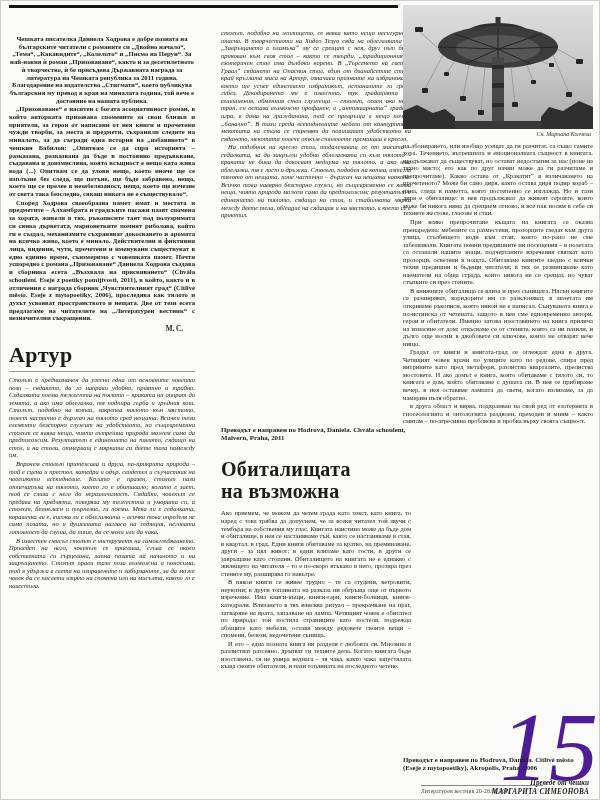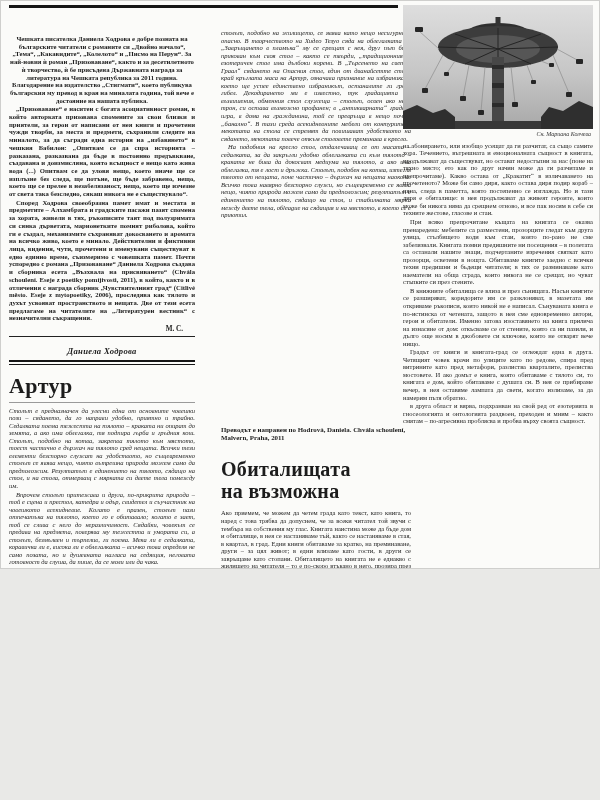--- a/index.html
+++ b/index.html
@@ -1,16 +1,16 @@
 <!DOCTYPE html>
 <html><head>
 <meta charset="utf-8">
 <style>
   html,body{margin:0;padding:0;background:#e9e9e7;}
-  #page{position:relative;width:600px;height:569px;margin:0 auto;background:#fbfbf9;
+  #page{position:relative;width:600px;height:800px;margin:0 auto;background:#fbfbf9;
         overflow:hidden;border:1px solid #cfcfcd;box-sizing:border-box;
         font-family:"Liberation Serif", serif;color:#1c1c1c;}
   .top-rule{position:absolute;left:8px;top:4px;width:389px;height:3px;background:#161616;}
 
   
   #col1{position:absolute;left:8px;top:34px;width:186px;height:764px;overflow:hidden;
         display:flex;flex-direction:column;}
   .intro{font-weight:bold;font-size:6.7px;line-height:7.7px;text-align:justify;}
   .intro .para{margin:0;}
   .intro .para:first-child{text-align:center;}
@@ -59,24 +59,20 @@
 
   <div class="top-rule"></div>
 
   <div id="col1">
     <div class="intro">
         <p class="para">Чешката писателка Даниела Ходрова е добре позната на българските читатели с романите си „Двойно начало“, „Тема“, „Какавидите“, „Колелото“ и „Писмо на Перун“. За най-новия ѝ роман „Призоваване“, както и за десетилетното ѝ творчество, ѝ бе присъдена Държавната награда за литература на Чешката република за 2011 година. Благодарение на издателство „Стигмати“, което публикува българския му превод в края на миналата година, той вече е достояние на нашата публика.</p>
         <p class="para">„Призоваване“ е наситен с богата асоциативност роман, в който авторката призовава спомените за свои близки и приятели, за герои от написани от нея книги и прочетени чужди творби, за места и предмети, съхранили следите на миналото, за да съгради една история на „избавянето“ в чешкия Бабилон: „Опитвам се да спра историята – разказана, разказвана да бъде в постоянно предъвкване, създавана и доизмисляна, която всъщност е нещо като жива вода (...) Опитвам се да уловя нещо, което иначе ще се изплъзне без следа, ще потъне, ще бъде забравено, нещо, което ще се прелее в незабелязаност, нещо, което ще изчезне от света така безследно, сякаш никога не е съществувало“.</p>
         <p class="para">Според Ходрова своеобразна памет имат и местата и предметите – Алхамбрата и градските пасажи пазят спомена за хората, живели в тях, ръкописите таят под полузримата си сянка дърветата, марионетките помнят риболова, който ги е създал, механизмите съхраняват докосването и аромата на всичко живо, което е минало. Действителни и фиктивни лица, видения, чути, прочетени и именувани съществуват в едно единно време, съизмеримо с човешката памет. Почти успоредно с романа „Призоваване“ Даниела Ходрова създава и сборника есета „Възхвала на присвиването“ (Chvála schoulení. Eseje z poetiky pomíjivosti, 2011), в който, както и в отличения с награда сборник „Чувствителният град“ (Citlivé město. Eseje z mytopoetiky, 2006), проследява как тялото и духът усвояват пространството и нещата. Две от тези есета предлагаме на читателите на „Литературен вестник“ с незначителни съкращения.</p>
       </div>
     <div class="signature">М. С.</div>
-    <div class="byline-block">
-      <span class="byline">Даниела Ходрова</span>
-      <div class="double-rule"></div>
-    </div>
     <div class="h1">Артур</div>
     <div class="heading-rule"></div>
     <div class="essay-italic grow">
         <p class="para">Столът е предназначен да улесни една от основните човешки пози – сядането, да го направи удобно, приятно и трайно. Седалката поема тежестта на тялото – краката ни опират до земята, а ако има облегалка, тя подпира гърба и гръдния кош. Столът, подобно на котва, закрепва тялото към мястото, тоест частично е държач на тялото сред нещата. Всички тези елементи безспорно служат на удобството, но същевременно столът се явява нещо, чиято вътрешна природа можем само да предположим. Резултатът е единението на тялото, сядащо на стол, и на стола, отмерващ с мярката си двете тела помежду им.</p>
         <p class="para">Впрочем столът притежава и друга, по-прикрита природа – той е сцена и престол, катедра и одър, свидетел и съучастник на човешкото всекидневие. Когато е празен, столът пази отпечатъка на тялото, което го е обитавало; когато е зает, той се слива с него до неразличимост. Сядайки, човекът се предава на предмета, поверява му тежестта и умората си, а столът, безмълвен и търпелив, ги поема. Мека ли е седалката, коравичка ли е, висока ли е облегалката – всичко това определя не само позата, но и душевната нагласа на седящия, неговата готовност да слуша, да пише, да се моли или да чака.</p>
         <p class="para">В известен смисъл столът е инструмент на самовглъбяването. Приведен на него, човекът се присвива, сгъва се около собствената си сърцевина, заема позата на началото и на завръщането. Столът прави тази поза възможна и поносима, той я удържа в света на изправените и забързаните, за да може човек да се посвети изцяло на спомена или на мисълта, която го е навестила.</p>
       </div>
   </div>
 
   <div id="col2">

